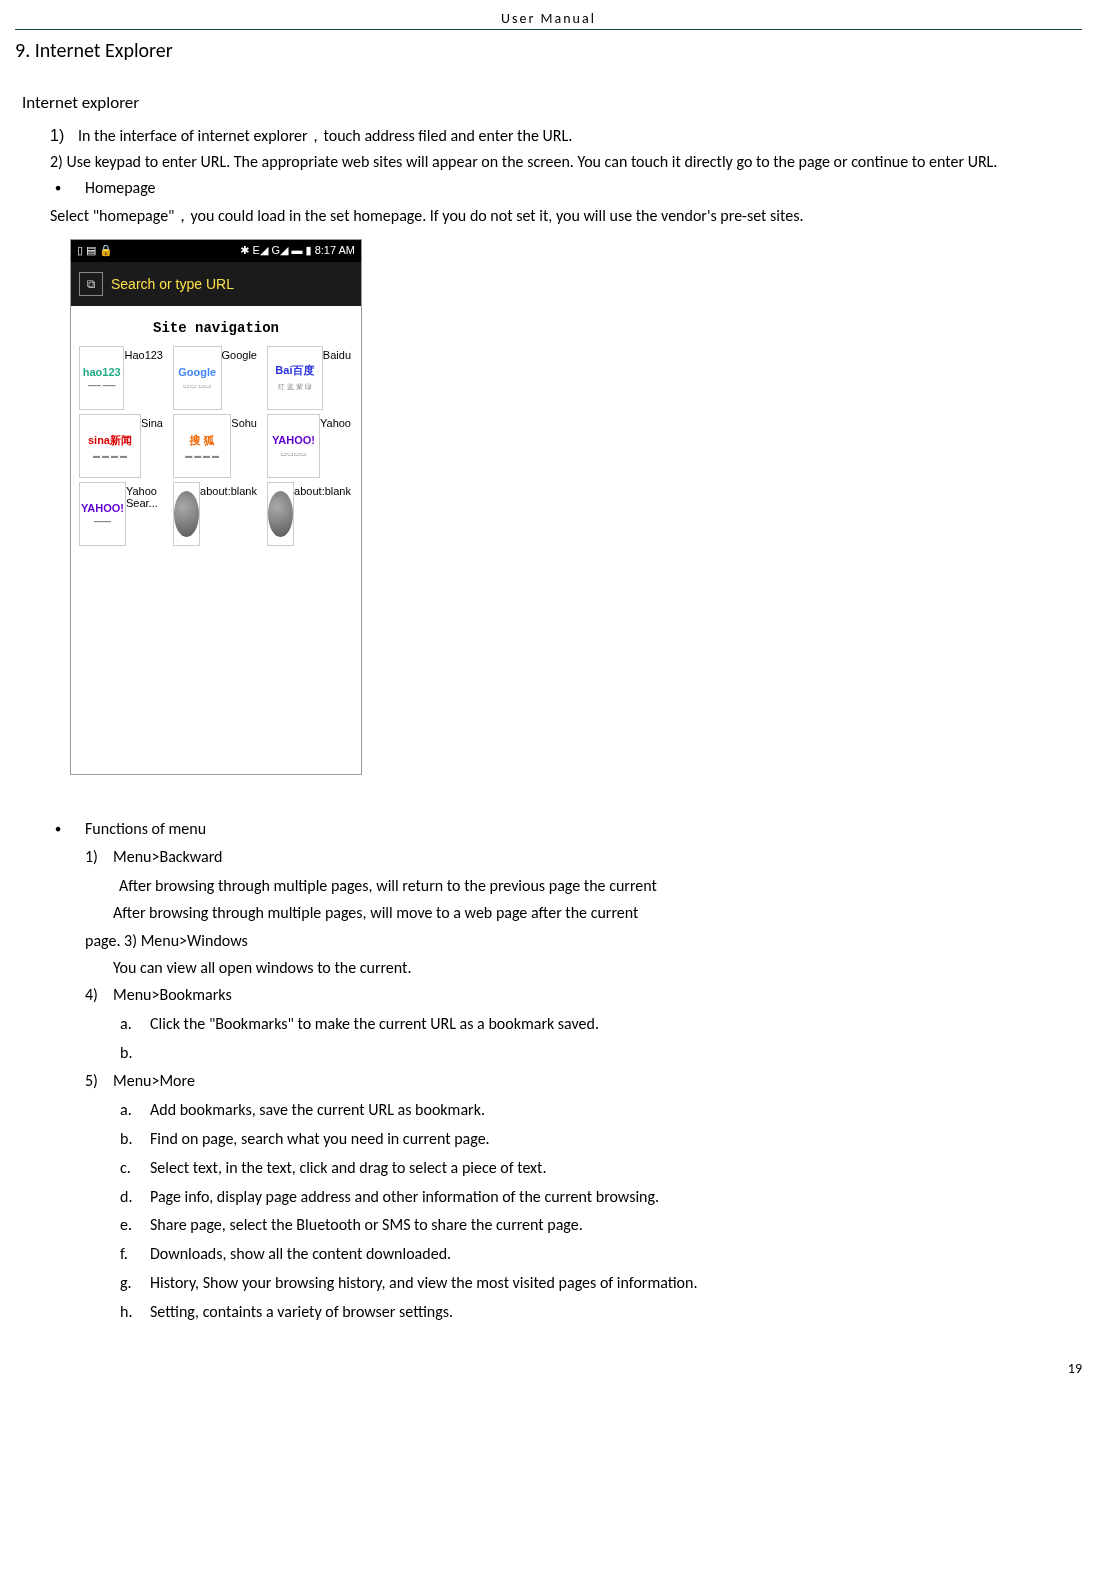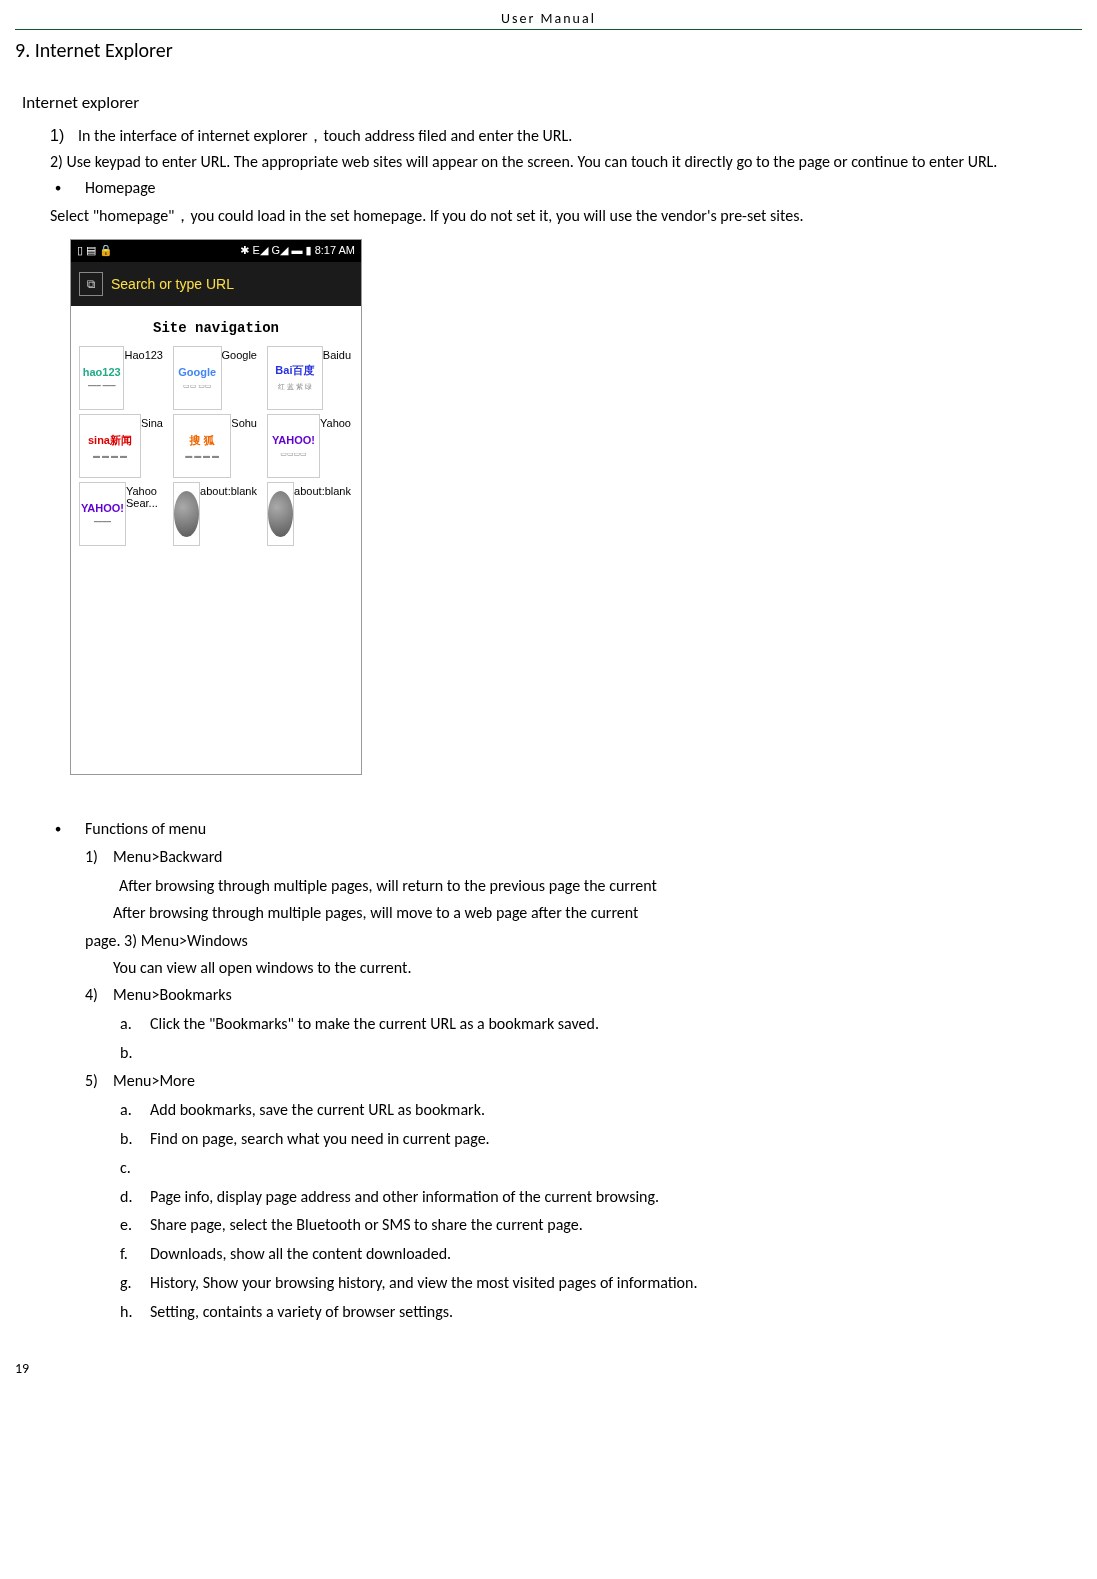--- a/index.html
+++ b/index.html
@@ -109,20 +109,21 @@
     margin-left: 70px;
     line-height: 1.7;
   }
   .inner-list { margin-left: 105px; line-height: 1.8; }
   .inner-list .row { display:flex; }
   .inner-list .letter { width: 30px; }
   .page-number {
     position: relative;
     margin-top: 34px;
     font-size: 14px;
+    text-align: right;
   }
 </style>
 </head>
 <body>
 
 <div class="header-line">User    Manual</div>
 
 <div class="section-title">9. Internet Explorer</div>
 
 <div class="subtitle">Internet explorer</div>
@@ -280,20 +281,21 @@
     <div class="row">
       <div class="letter">a.</div>
       <div>Add bookmarks, save the current URL as bookmark.</div>
     </div>
     <div class="row">
       <div class="letter">b.</div>
       <div>Find on page, search what you need in current page.</div>
     </div>
     <div class="row">
       <div class="letter">c.</div>
+      <div>Select text, in the text, click and drag to select a piece of text.</div>
     </div>
     <div class="row">
       <div class="letter">d.</div>
       <div>Page info, display page address and other information of the current browsing.</div>
     </div>
     <div class="row">
       <div class="letter">e.</div>
       <div>Share page, select the Bluetooth or SMS to share the current page.</div>
     </div>
     <div class="row">

